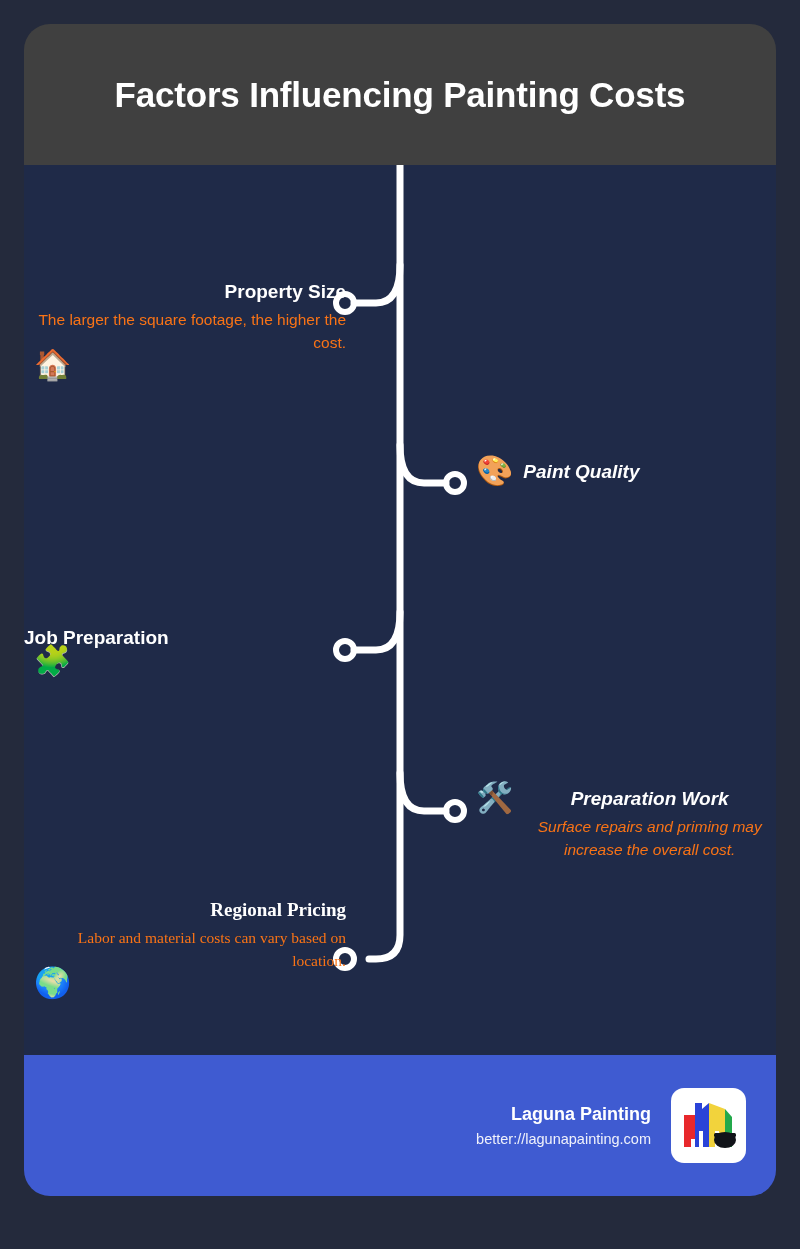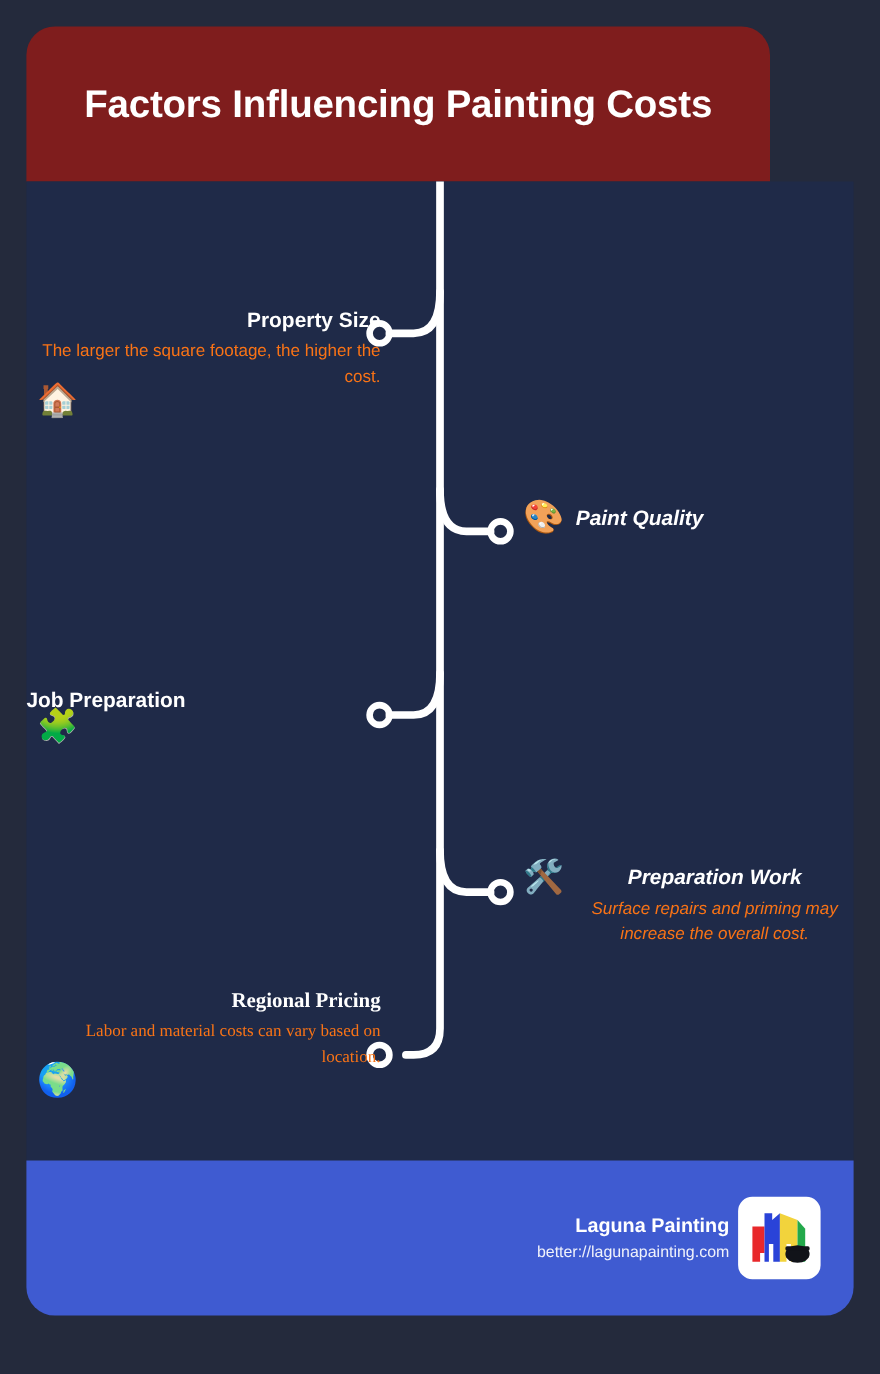--- a/index.html
+++ b/index.html
@@ -20,23 +20,23 @@
     top: 24px;
     width: 752px;
     height: 1172px;
   }
 
   
   .header {
     position: absolute;
     left: 0;
     top: 0;
-    width: 676px;
+    width: 752px;
     height: 141px;
-    background: #7f1d1d;
+    background: #404040;
     border-radius: 26px 26px 0 0;
     display: flex;
     align-items: center;
     justify-content: center;
     box-sizing: border-box;
   }
   .header-title {
     color: #ffffff;
     font-size: 35px;
     font-weight: bold;
@@ -135,21 +135,21 @@
     background: #3f5bd1;
     border-radius: 0 0 26px 26px;
     display: flex;
     align-items: center;
     justify-content: flex-end;
     box-sizing: border-box;
     padding-right: 30px;
   }
   .footer-text {
     text-align: right;
-    margin-right: 8px;
+    margin-right: 20px;
   }
   .footer-brand {
     color: #ffffff;
     font-size: 18px;
     font-weight: bold;
     line-height: 24px;
     margin: 0;
   }
   .footer-url {
     color: #f0f2fb;

